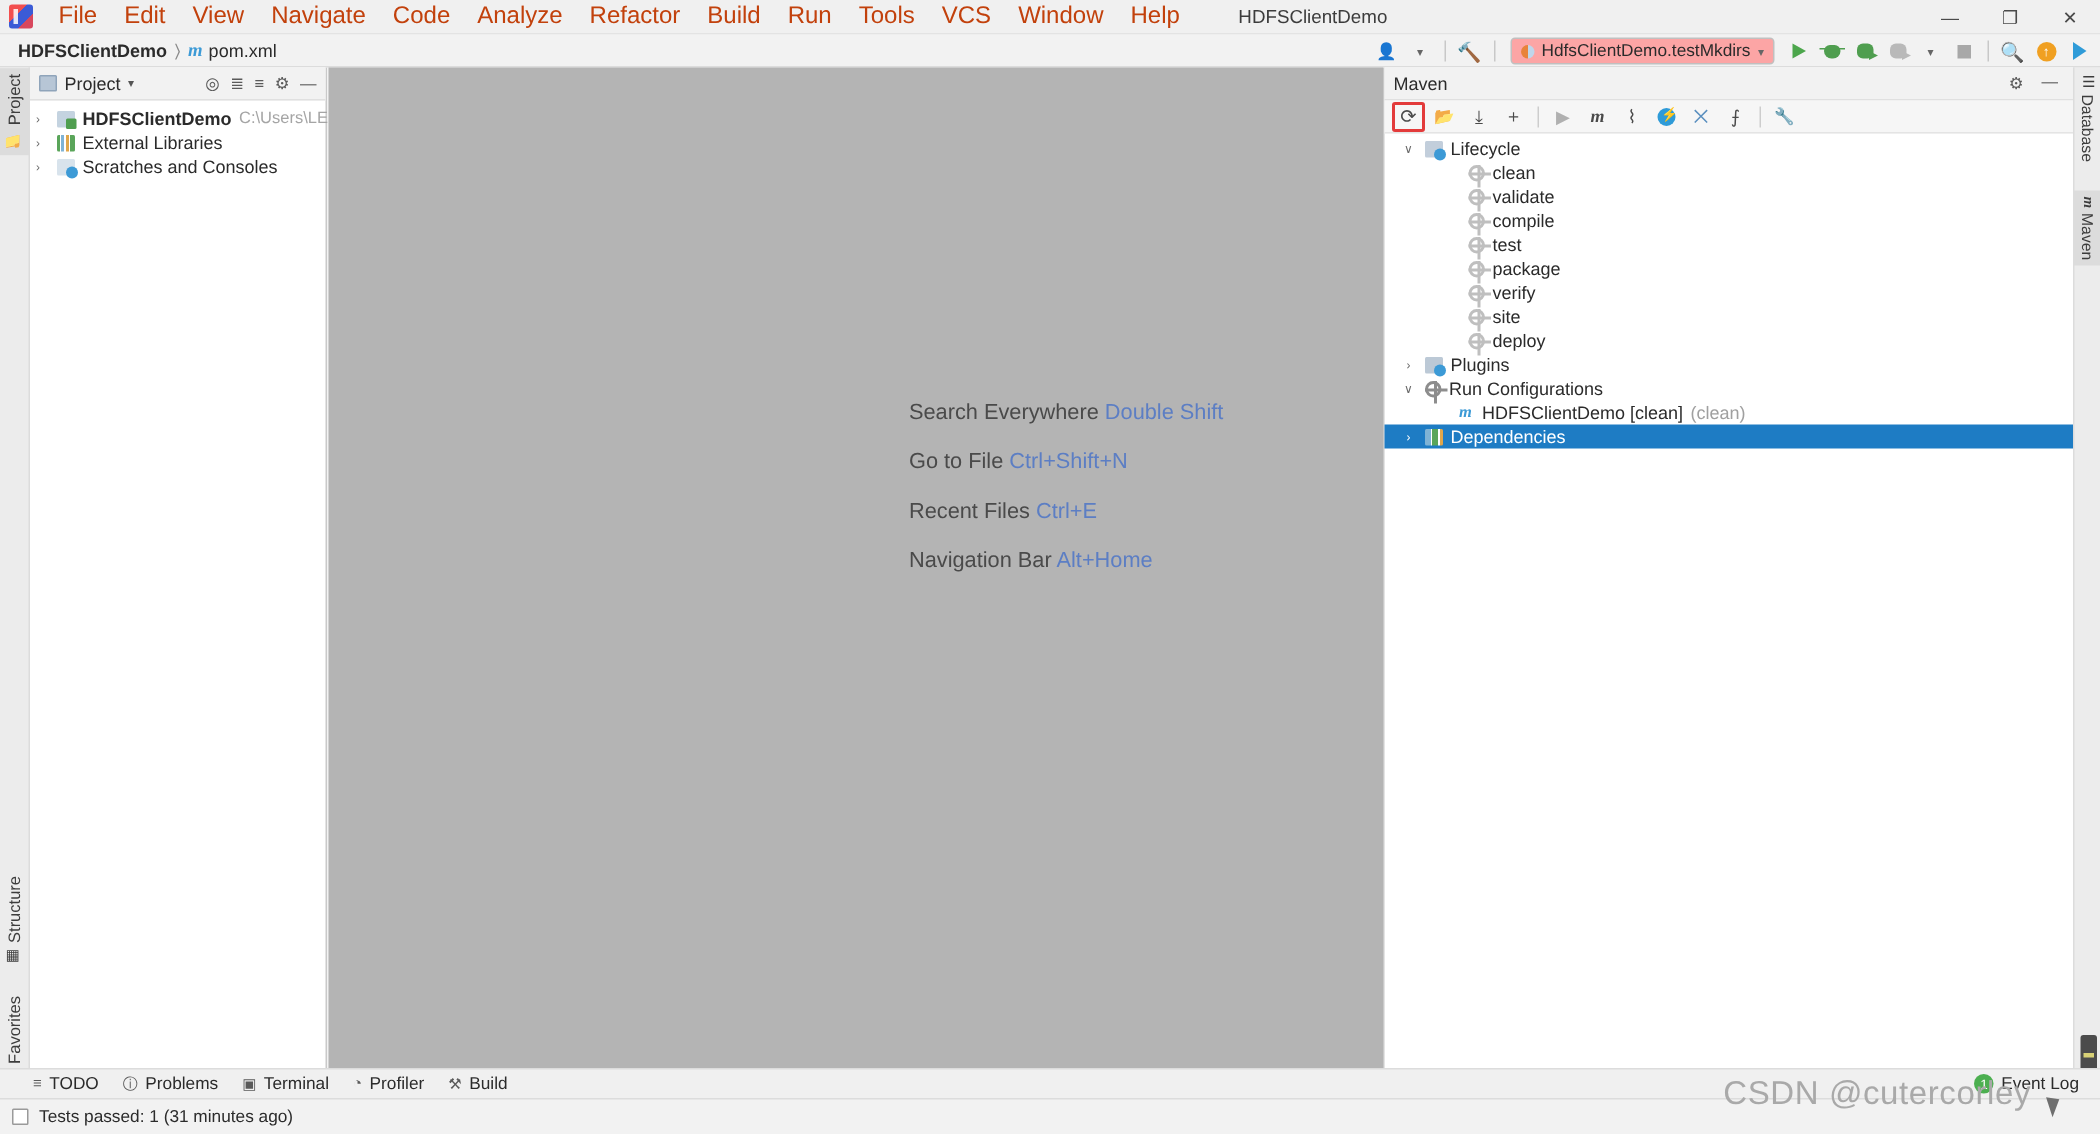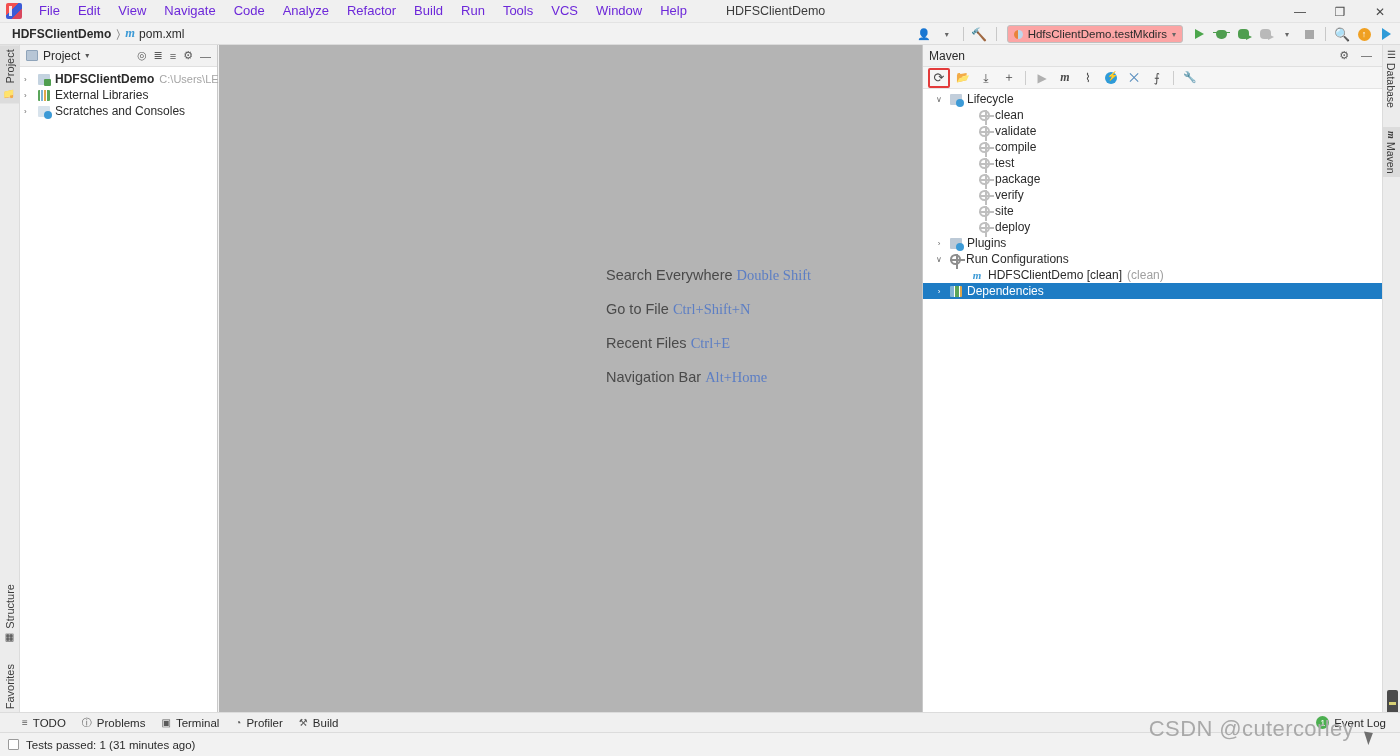--- a/index.html
+++ b/index.html
@@ -23,21 +23,21 @@
     width: 16px; height: 16px; margin: 0 8px 0 6px;
     background: linear-gradient(135deg,#f24f4f 0%,#f24f4f 38%,#3b5bd6 38%,#3b5bd6 68%,#d8475d 68%);
     border-radius: 2px; position: relative; flex: none;
   }
   .app-icon::after{
     content:""; position:absolute; left:3px; top:3px; width:3px; height:10px;
     background:#fff; opacity:.85;
   }
   .menubar { display: flex; align-items: center; gap: 0px; }
   .menu-item {
-    padding: 3px 9px; font-size: 13px; color: #6d28d9; white-space: nowrap;
+    padding: 3px 9px; font-size: 16px; color: #c2410c; white-space: nowrap;
     line-height: 14px; cursor: default;
   }
   .win-project-name {
     margin-left: 30px; font-size: 12.5px; color: #3c3c3c;
   }
   .win-controls {
     position: absolute; right: 0; top: 0; height: 23px; display: flex;
   }
   .win-btn {
     width: 40px; height: 23px; display: flex; align-items: center; justify-content: center;
@@ -142,21 +142,21 @@
     background: #b4b4b4;
   }
   .splash {
     position: absolute; left: 0; top: 0; width: 100%; height: 100%;
     display: flex; flex-direction: column; justify-content: flex-start;
     padding-top: 222px; padding-left: 387px;
   }
   .splash-line {
     font-size: 14.5px; color: #4a4a4a; margin-bottom: 17px; white-space: nowrap;
   }
-  .splash-key { color: #5c7ec4; font-family: Liberation Serif, serif; }
+  .splash-key { color: #5c7ec4; }
 
   
   .maven-panel {
     position: absolute; left: 922px; top: 45px; width: 460px; height: 675px;
     background: #ffffff; border-left: 1px solid #c9c9c9;
   }
   .mv-head {
     height: 22px; display: flex; align-items: center; padding: 0 6px;
     background: #f2f2f2; border-bottom: 1px solid #e0e0e0;
   }

